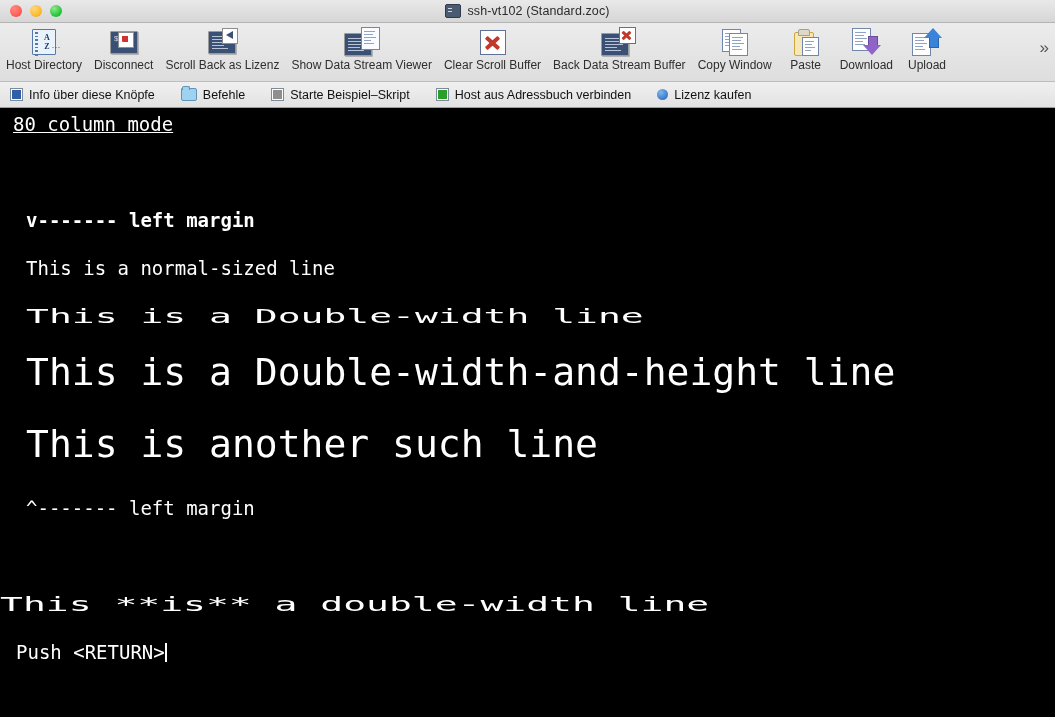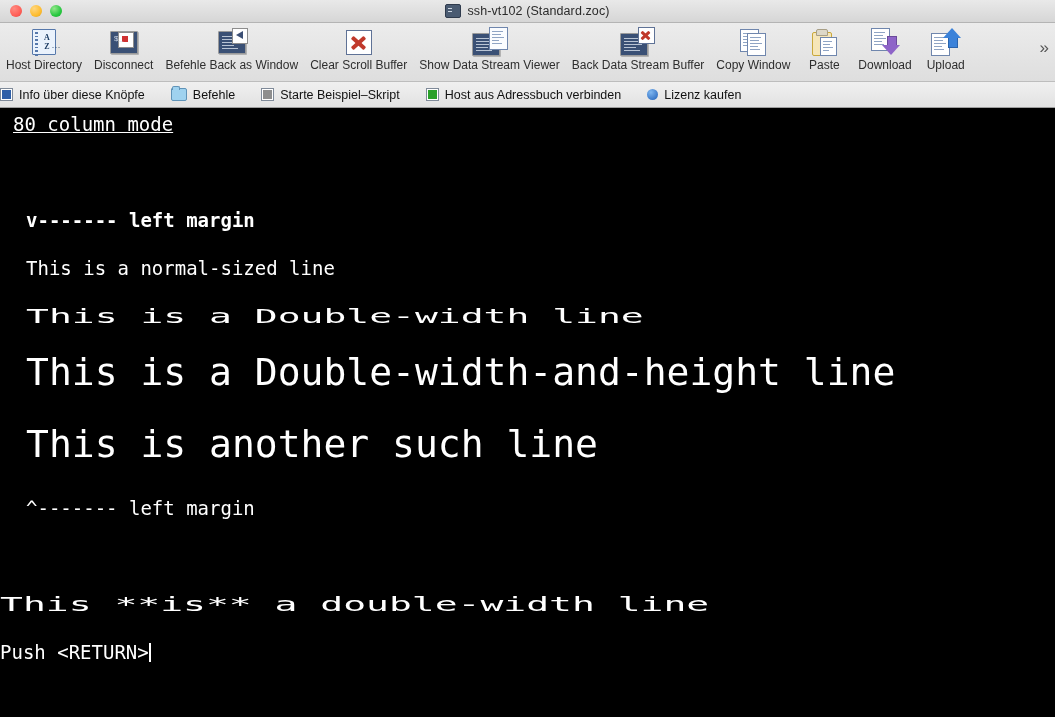--- a/index.html
+++ b/index.html
@@ -175,21 +175,21 @@
   .arr.down .head{position:absolute;left:0;top:9px;border-left:9px solid transparent;border-right:9px solid transparent;border-top:10px solid #8e64c8;}
   .arr.up{left:12px;top:0px;width:18px;height:20px;}
   .arr.up .head{position:absolute;left:0;top:0;border-left:9px solid transparent;border-right:9px solid transparent;border-bottom:10px solid #3b82d9;}
   .arr.up .stem{position:absolute;left:5px;top:10px;width:8px;height:9px;background:#3b82d9;border:1px solid #2a63ab;border-top:none;}
 
   
   .bookbar{
     flex:0 0 25px;height:25px;
     background:linear-gradient(#f0f0f0,#e2e2e2);
     border-bottom:1px solid #9e9e9e;
-    display:flex;
+    display:flex;padding-left:10px;
   }
   .bm{display:flex;align-items:center;gap:6px;margin-right:26px;cursor:default;}
   .bm-label{font-size:12.5px;color:#111;white-space:nowrap;}
   .bm-ico{width:11px;height:11px;flex:0 0 auto;}
   .sq-blue{background:#2f5fa8;border:1px solid #7f8a99;box-shadow:inset 0 0 0 1px #fff;}
   .sq-gray{background:#8e8e8e;border:1px solid #7f8a99;box-shadow:inset 0 0 0 1px #fff;}
   .sq-green{background:#2aa02a;border:1px solid #7f8a99;box-shadow:inset 0 0 0 1px #fff;}
   .circ-blue{border-radius:50%;background:radial-gradient(circle at 35% 30%,#7eb6f0,#1f5fb8);}
   .folder{
     width:14px;height:11px;background:#9fd2ef;border:1px solid #5f93b8;border-radius:1px 2px 2px 2px;
@@ -300,48 +300,48 @@
       <div class="tb-ico">
         <div class="doc-sq">
           <span class="ln"></span>
             <span class="ln"></span>
             <span class="ln"></span>
             <span class="ln"></span>
             <span class="ln"></span>
         </div>
         <div class="badge tri" style="right:6px;top:2px;"></div>
       </div>
-      <div class="tb-label">Befehle Back as Window</div>
-    </div>
-
-    <div class="tb-item">
-      <div class="tb-ico">
-        <div class="xmark"></div>
-      </div>
-      <div class="tb-label">Clear Scroll Buffer</div>
+      <div class="tb-label">Scroll Back as Lizenz</div>
     </div>
 
     <div class="tb-item">
       <div class="tb-ico">
         <div class="doc-sq" style="margin-right:8px;margin-top:5px;">
           <span class="ln"></span>
             <span class="ln"></span>
             <span class="ln"></span>
             <span class="ln"></span>
             <span class="ln"></span>
         </div>
         <div class="paper" style="right:4px;top:1px;">
           <span class="pl"></span>
             <span class="pl"></span>
             <span class="pl"></span>
             <span class="pl"></span>
             <span class="pl"></span>
         </div>
       </div>
       <div class="tb-label">Show Data Stream Viewer</div>
+    </div>
+
+    <div class="tb-item">
+      <div class="tb-ico">
+        <div class="xmark"></div>
+      </div>
+      <div class="tb-label">Clear Scroll Buffer</div>
     </div>
 
     <div class="tb-item">
       <div class="tb-ico">
         <div class="doc-sq" style="margin-right:8px;margin-top:5px;">
           <span class="ln"></span>
             <span class="ln"></span>
             <span class="ln"></span>
             <span class="ln"></span>
             <span class="ln"></span>
@@ -455,17 +455,17 @@
 
   <div class="terminal">
     <div class="tline" style="top:4px;   left:13px;text-decoration:underline;">80 column mode</div>
     <div class="tline" style="top:100px; left:26px;font-weight:bold;">v------- left margin</div>
     <div class="tline" style="top:148px; left:26px;">This is a normal-sized line</div>
     <div class="tline dw" style="top:196px; left:26px;">This is a Double-width line</div>
     <div class="tline dwh" style="top:239px; left:26px;">This is a Double-width-and-height line</div>
     <div class="tline dwh" style="top:311px; left:26px;">This is another such line</div>
     <div class="tline" style="top:388px; left:26px;">^------- left margin</div>
     <div class="tline dw" style="top:484px; left:0px;">This **is** a double-width line</div>
-    <div class="tline" style="top:532px; left:0px;"><span>Push &lt;RETURN&gt;</span><span class="cursor"></span></div>
+    <div class="tline" style="top:532px; left:0px;padding-left:16px;"><span>Push &lt;RETURN&gt;</span><span class="cursor"></span></div>
   </div>
 
 
 </div>
 
 </body></html>

